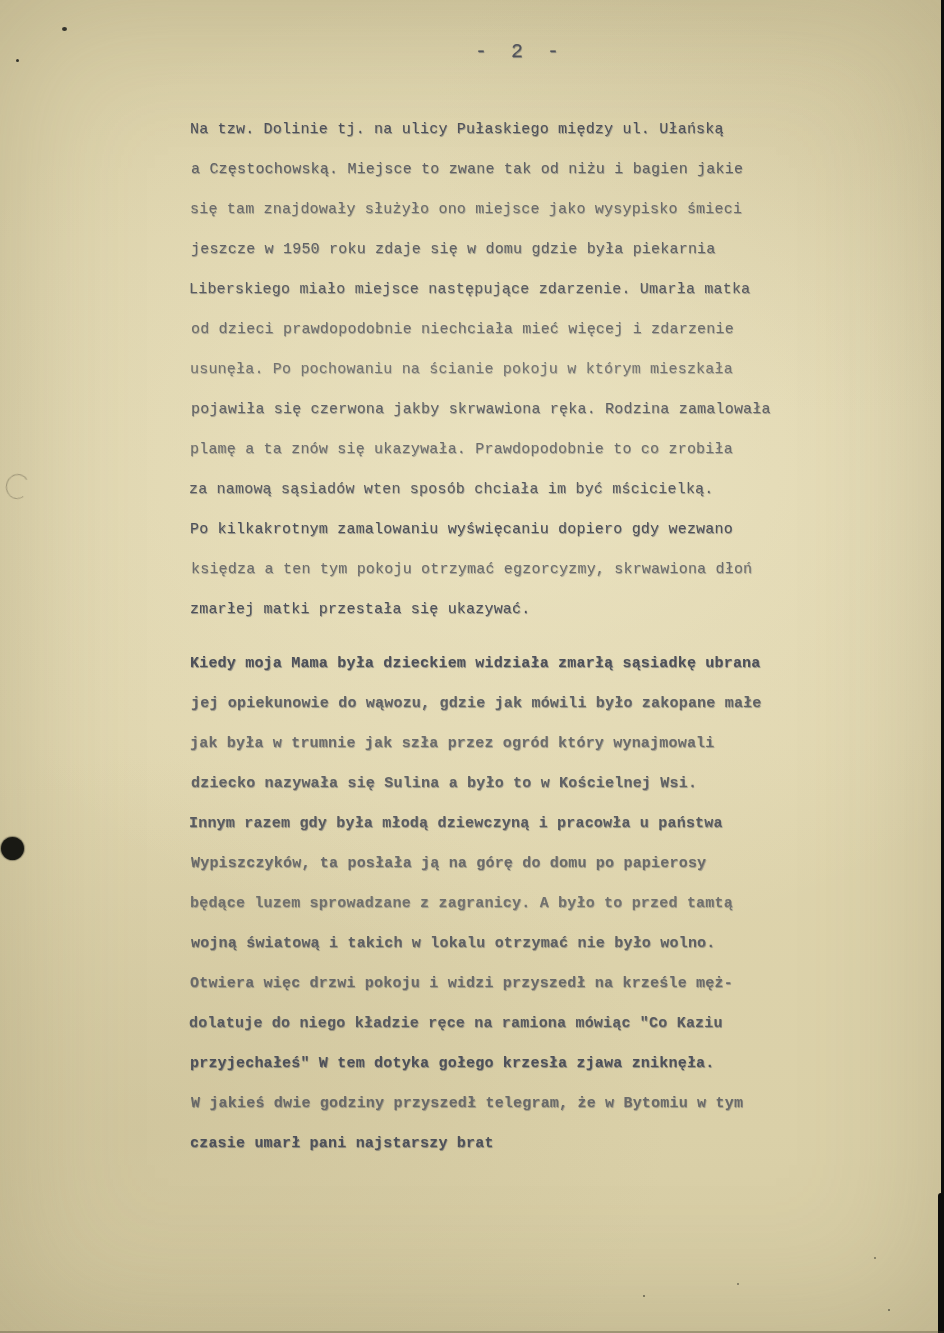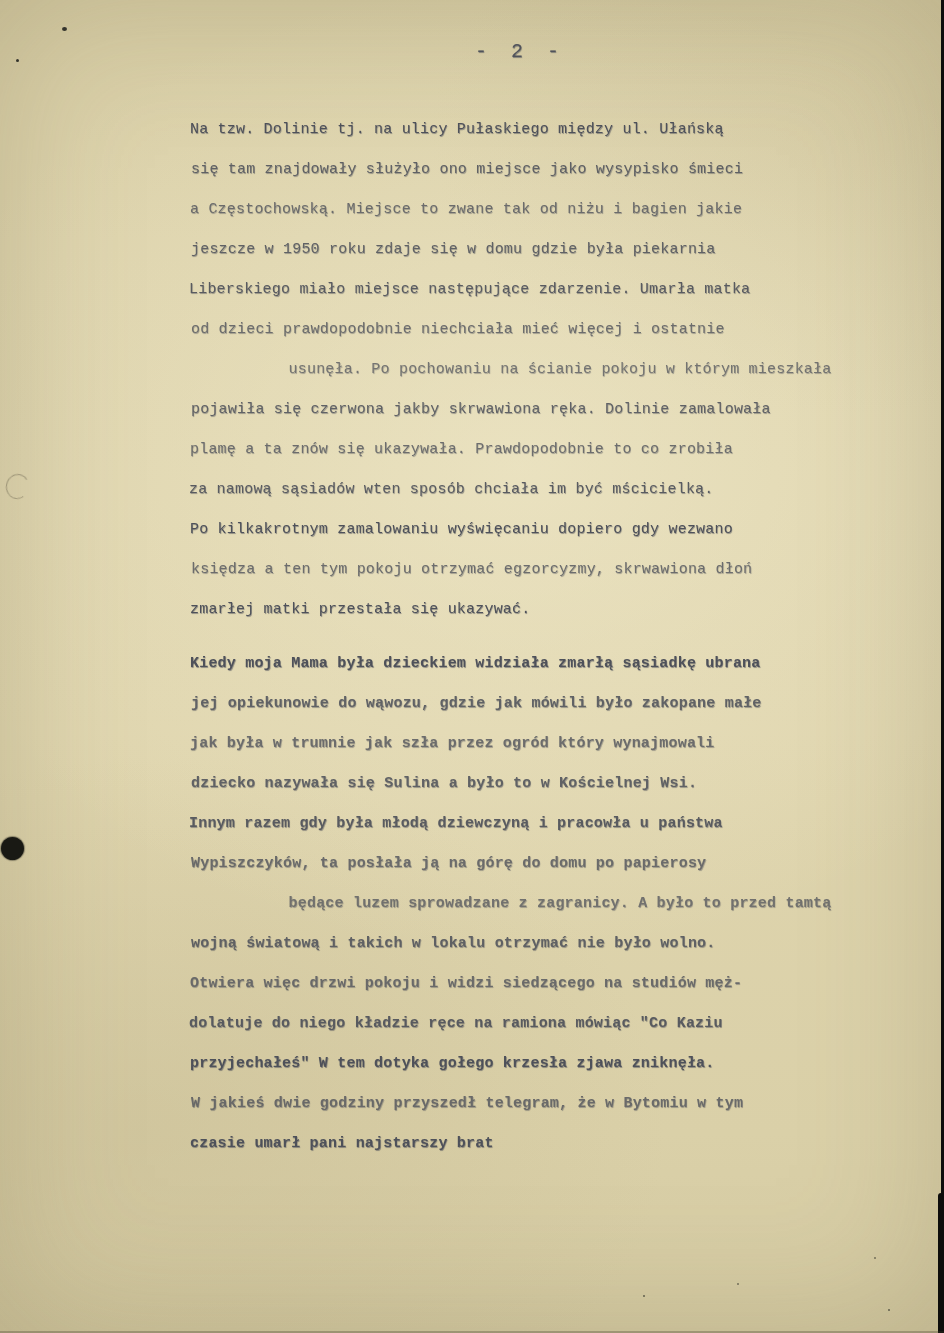--- a/index.html
+++ b/index.html
@@ -36,21 +36,21 @@
   .paragraph + .paragraph { margin-top: 14px; font-weight: bold; }
   .line {
     height: 40px;
     line-height: 40px;
     white-space: pre;
     text-shadow: 0.6px 0.6px 0.7px rgba(78,81,90,0.55);
   }
   .line:nth-child(2n)   { opacity: 0.88; transform: translateX(1px); }
   .line:nth-child(3n)   { opacity: 0.80; }
   .line:nth-child(5n)   { opacity: 0.92; transform: translateX(-1px); }
-  .line:nth-child(7n)   { opacity: 0.75; text-align: center; }
+  .line:nth-child(7n)   { opacity: 0.75; }
   
   .page-number {
     position: absolute;
     left: 455px;
     top: 38px;
     width: 130px;
     text-align: center;
     color: #50535b;
     font-size: 20px;
     letter-spacing: 6px;
@@ -107,43 +107,43 @@
 </head>
 <body>
 
 <div class="scan-page">
 
   <div class="page-number">- 2 -</div>
 
   <div class="text-block">
     <div class="paragraph">
       <div class="line">Na tzw. Dolinie tj. na ulicy Pułaskiego między ul. Ułańską</div>
+      <div class="line">a Częstochowską. Miejsce to zwane tak od niżu i bagien jakie</div>
       <div class="line">się tam znajdowały służyło ono miejsce jako wysypisko śmieci</div>
-      <div class="line">a Częstochowską. Miejsce to zwane tak od niżu i bagien jakie</div>
       <div class="line">jeszcze w 1950 roku zdaje się w domu gdzie była piekarnia</div>
       <div class="line">Liberskiego miało miejsce następujące zdarzenie. Umarła matka</div>
-      <div class="line">od dzieci prawdopodobnie niechciała mieć więcej i ostatnie</div>
+      <div class="line">od dzieci prawdopodobnie niechciała mieć więcej i zdarzenie</div>
       <div class="line">usunęła. Po pochowaniu na ścianie pokoju w którym mieszkała</div>
-      <div class="line">pojawiła się czerwona jakby skrwawiona ręka. Dolinie zamalowała</div>
+      <div class="line">pojawiła się czerwona jakby skrwawiona ręka. Rodzina zamalowała</div>
       <div class="line">plamę a ta znów się ukazywała. Prawdopodobnie to co zrobiła</div>
       <div class="line">za namową sąsiadów wten sposób chciała im być mścicielką.</div>
       <div class="line">Po kilkakrotnym zamalowaniu wyświęcaniu dopiero gdy wezwano</div>
       <div class="line">księdza a ten tym pokoju otrzymać egzorcyzmy, skrwawiona dłoń</div>
       <div class="line">zmarłej matki przestała się ukazywać.</div>
     </div>
     <div class="paragraph">
       <div class="line">Kiedy moja Mama była dzieckiem widziała zmarłą sąsiadkę ubrana</div>
       <div class="line">jej opiekunowie do wąwozu, gdzie jak mówili było zakopane małe</div>
       <div class="line">jak była w trumnie jak szła przez ogród który wynajmowali</div>
       <div class="line">dziecko nazywała się Sulina a było to w Kościelnej Wsi.</div>
       <div class="line">Innym razem gdy była młodą dziewczyną i pracowła u państwa</div>
       <div class="line">Wypiszczyków, ta posłała ją na górę do domu po papierosy</div>
       <div class="line">będące luzem sprowadzane z zagranicy. A było to przed tamtą</div>
       <div class="line">wojną światową i takich w lokalu otrzymać nie było wolno.</div>
-      <div class="line">Otwiera więc drzwi pokoju i widzi siedzącego na studiów męż-</div>
+      <div class="line">Otwiera więc drzwi pokoju i widzi przyszedł na krześle męż-</div>
       <div class="line">dolatuje do niego kładzie ręce na ramiona mówiąc "Co Kaziu</div>
       <div class="line">przyjechałeś" W tem dotyka gołego krzesła zjawa zniknęła.</div>
       <div class="line">W jakieś dwie godziny przyszedł telegram, że w Bytomiu w tym</div>
       <div class="line">czasie umarł pani najstarszy brat</div>
     </div>
   </div>
 
   <div class="hole-punch"></div>
   <div class="ring-mark"></div>
 

